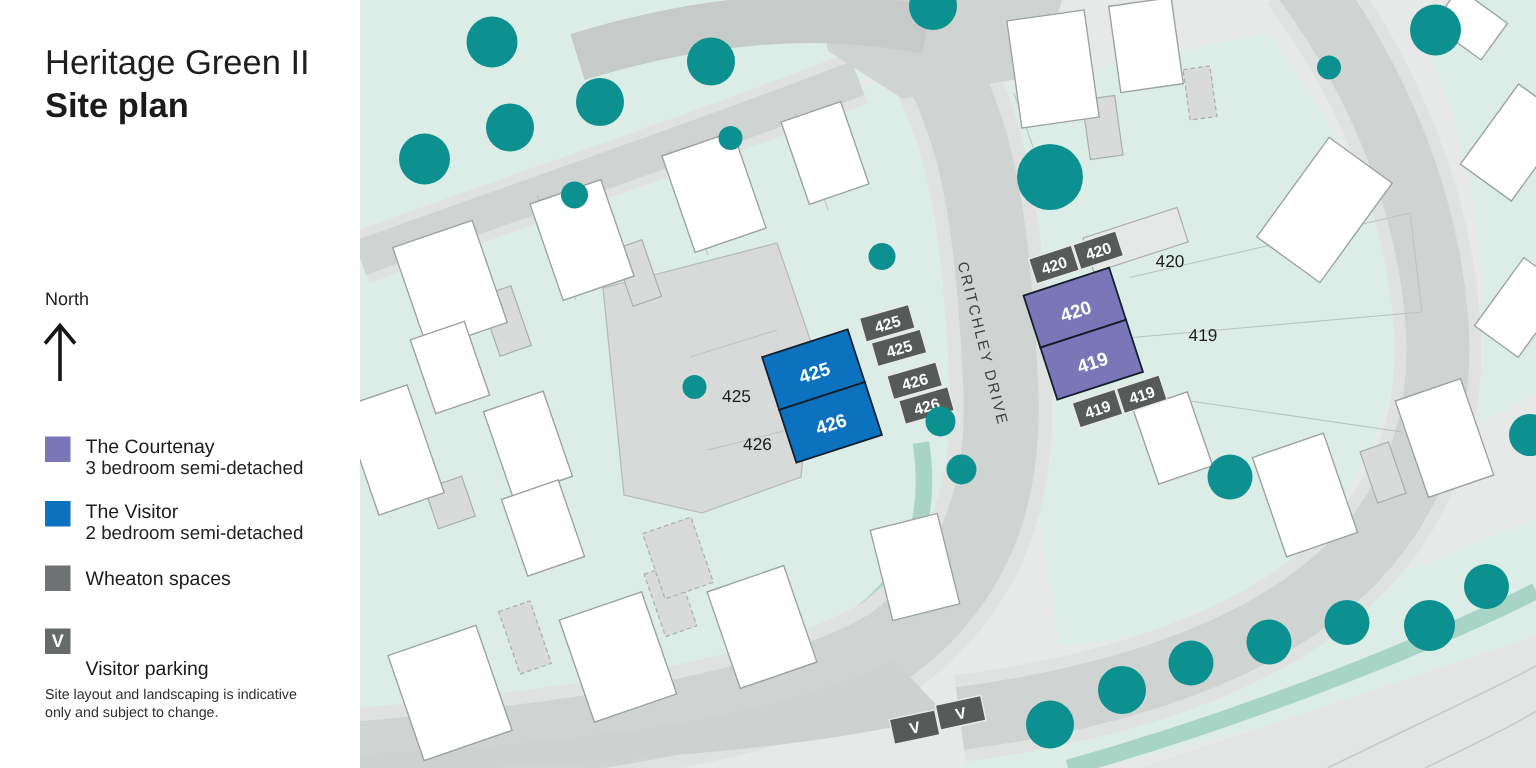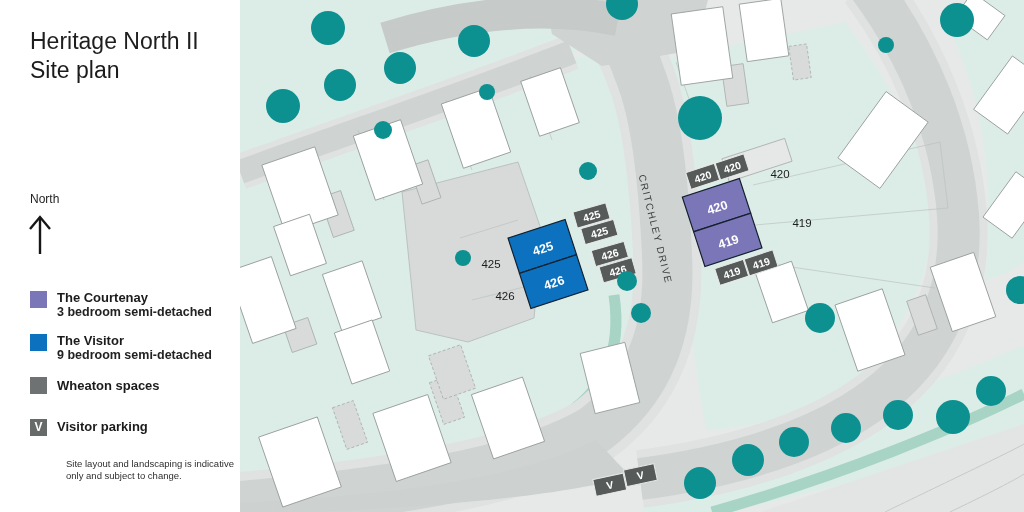--- a/index.html
+++ b/index.html
@@ -1,72 +1,72 @@
 <!DOCTYPE html>
 <html><head>
 <meta charset="utf-8">
 <style>
   html,body{margin:0;padding:0;background:#fff;}
   #stage{position:relative;width:1024px;height:512px;overflow:hidden;
          font-family:"Liberation Sans",sans-serif;background:#fff;}
   
   #panel{position:absolute;left:0;top:0;width:240px;height:512px;background:#fff;z-index:5;}
   .title{position:absolute;left:30px;top:26px;font-size:23px;line-height:30px;color:#1e1e1e;font-weight:400;white-space:nowrap;}
-  .subtitle{position:absolute;left:30px;top:55px;font-size:23px;line-height:30px;color:#1b1b1b;font-weight:400;}
+  .subtitle{position:absolute;left:30px;top:55px;font-size:23px;line-height:30px;color:#1b1b1b;font-weight:700;}
   .north-label{position:absolute;left:30px;top:192px;font-size:12px;color:#1e1e1e;}
   .north-arrow{position:absolute;left:28px;top:212px;}
   .lg-row{position:absolute;left:30px;width:200px;}
   .lg-swatch{position:absolute;left:0;top:1px;width:17px;height:17px;}
   .lg-swatch.v{color:#fff;font-size:12px;font-weight:700;text-align:center;line-height:17px;}
-  .lg-name{position:absolute;left:27px;top:0;font-size:13px;font-weight:700;color:#1b1b1b;white-space:nowrap;}
-  .lg-desc{position:absolute;left:27px;top:15px;font-size:12.5px;color:#222;white-space:nowrap;font-weight:bold;}
-  .disclaimer{position:absolute;left:30px;top:458px;width:185px;font-size:9.5px;line-height:12px;color:#2d2e2d;margin-left:36px;}
+  .lg-name{position:absolute;left:27px;top:0;font-size:13px;font-weight:400;color:#1b1b1b;white-space:nowrap;}
+  .lg-desc{position:absolute;left:27px;top:15px;font-size:12.5px;color:#222;white-space:nowrap;}
+  .disclaimer{position:absolute;left:30px;top:458px;width:185px;font-size:9.5px;line-height:12px;color:#2d2e2d;}
   
   #map{position:absolute;left:240px;top:0;width:784px;height:512px;}
   svg text{font-family:"Liberation Sans",sans-serif;}
   .plotlbl{font-size:11.5px;fill:#1c1d1c;}
   .bldlbl{font-size:12.5px;font-weight:700;fill:#ffffff;}
   .pklbl{font-size:10.5px;font-weight:700;fill:#ffffff;}
   .street{font-size:10px;letter-spacing:1.5px;fill:#3d403f;}
 </style>
 </head>
 <body>
 
 <div id="stage">
 
   <div id="panel">
-    <div class="title">Heritage North II</div>
+    <div class="title">Heritage Green II</div>
     <div class="subtitle">Site plan</div>
 
     <div class="north-label">North</div>
     <svg class="north-arrow" width="30" height="44" viewBox="0 0 30 44">
       <line x1="12" y1="42" x2="12" y2="6" stroke="#161616" stroke-width="2.4"></line>
       <polyline points="2,17 12,5 22,17" fill="none" stroke="#161616" stroke-width="2.4"></polyline>
     </svg>
 
     <div class="lg-row" style="top:290px;height:32px">
       <div class="lg-swatch" style="background-color: rgb(123, 118, 183);"></div>
       <div class="lg-name">The Courtenay</div>
       <div class="lg-desc">3 bedroom semi-detached</div>
     </div>
 
     <div class="lg-row" style="top:333px;height:32px">
       <div class="lg-swatch" style="background-color: rgb(12, 114, 191);"></div>
       <div class="lg-name">The Visitor</div>
-      <div class="lg-desc">9 bedroom semi-detached</div>
+      <div class="lg-desc">2 bedroom semi-detached</div>
     </div>
 
     <div class="lg-row" style="top:376px;height:20px">
       <div class="lg-swatch" style="background-color: rgb(110, 114, 114);"></div>
       <div class="lg-name" style="top:2px">Wheaton spaces</div>
     </div>
 
     <div class="lg-row" style="top:418px;height:20px">
       <div class="lg-swatch v" style="background-color: rgb(102, 107, 106);"><span>V</span></div>
-      <div class="lg-name" style="top:1px">Visitor parking</div>
+      <div class="lg-name" style="top:20px">Visitor parking</div>
     </div>
 
     <div class="disclaimer">Site layout and landscaping is indicative only and subject to change.</div>
   </div>
 
   <svg id="map" viewBox="240 0 784 512" width="784" height="512">
 
     <rect x="240" y="0" width="784" height="512" fill="#e7e9e8"></rect>
 
     <g stroke="none" fill="#dcede7">

